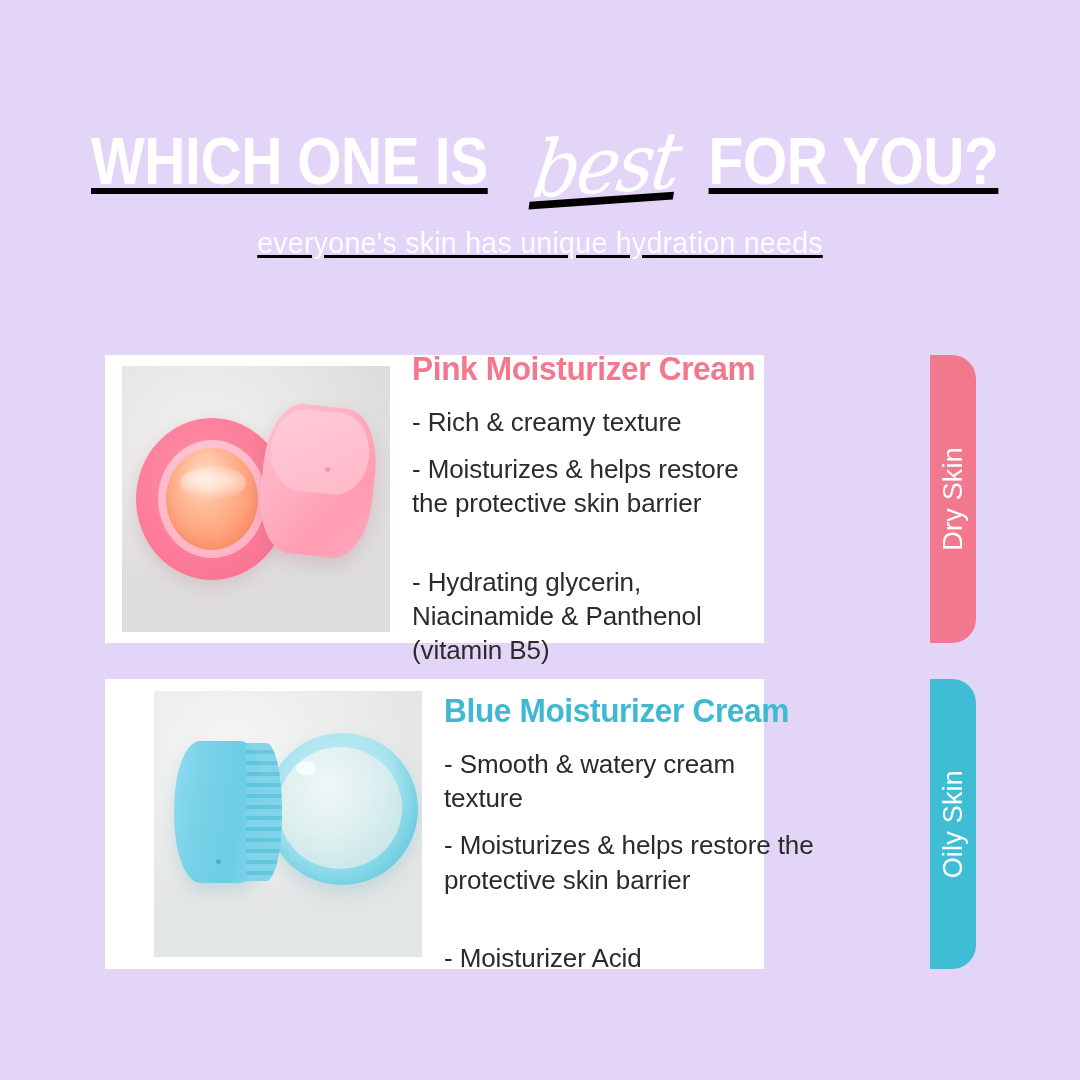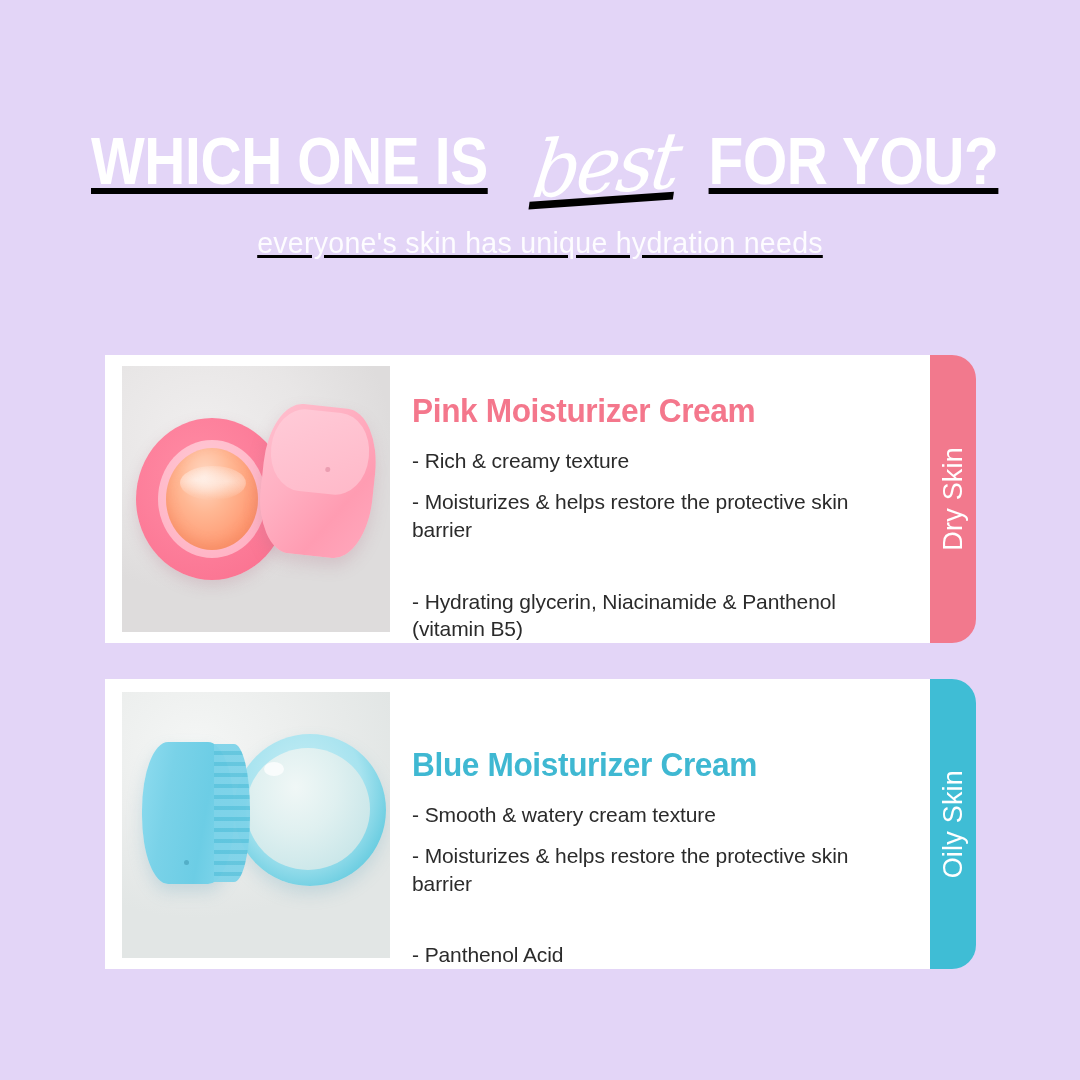--- a/index.html
+++ b/index.html
@@ -67,27 +67,27 @@
     font-size:30px;
     font-weight:normal;
     letter-spacing:0.3px;
     transform:scaleX(0.95);
   }
 
   
   .card {
     position:absolute;
     left:105px;
-    width:825px;
+    width:659px;
     background:#ffffff;
     display:flex;
-    align-items:flex-end;
+    align-items:center;
   }
   .card.pink { top:355px;  height:288px; }
-  .card.blue { top:679px;  height:290px; }
+  .card.blue { top:679px;  height:290px;padding-left:32px; }
 
   .thumb-wrap {
     flex:0 0 auto;
     padding:11px 0 11px 17px;
   }
   .thumb {
     width:268px;
     height:266px;
     position:relative;
     overflow:hidden;
@@ -242,21 +242,21 @@
     transform:scaleX(0.93);
     transform-origin:left center;
     margin-bottom:17px;
     white-space:nowrap;
   }
   .card.pink .card-title { color:#F4778C; }
   .card.blue .card-title { color:#3FB8D2; }
 
   .bullet {
     color:#2b2b2b;
-    font-size:21px;
+    font-size:26px;
     line-height:1.32;
     margin-bottom:13px;
     letter-spacing:-0.1px;
   }
   .bullet:last-child { margin-bottom:0;margin-top:44px; }
 
   
   .tab {
     position:absolute;
     width:46px;
@@ -322,18 +322,18 @@
       <div class="bl-lid">
         <div class="bl-lid-dot"></div>
       </div>
       <div class="bl-lid-ridges"></div>
     </div>
   </div>
   <div class="copy">
     <div class="card-title">Blue Moisturizer Cream</div>
     <div class="bullet">- Smooth &amp; watery cream texture</div>
     <div class="bullet">- Moisturizes &amp; helps restore the protective skin barrier</div>
-    <div class="bullet">- Panthenol Acid</div>
+    <div class="bullet">- Moisturizer Acid</div>
   </div>
 </div>
 <div class="tab blue">
   <span class="tab-label">Oily Skin</span>
 </div>
 
 </body></html>

